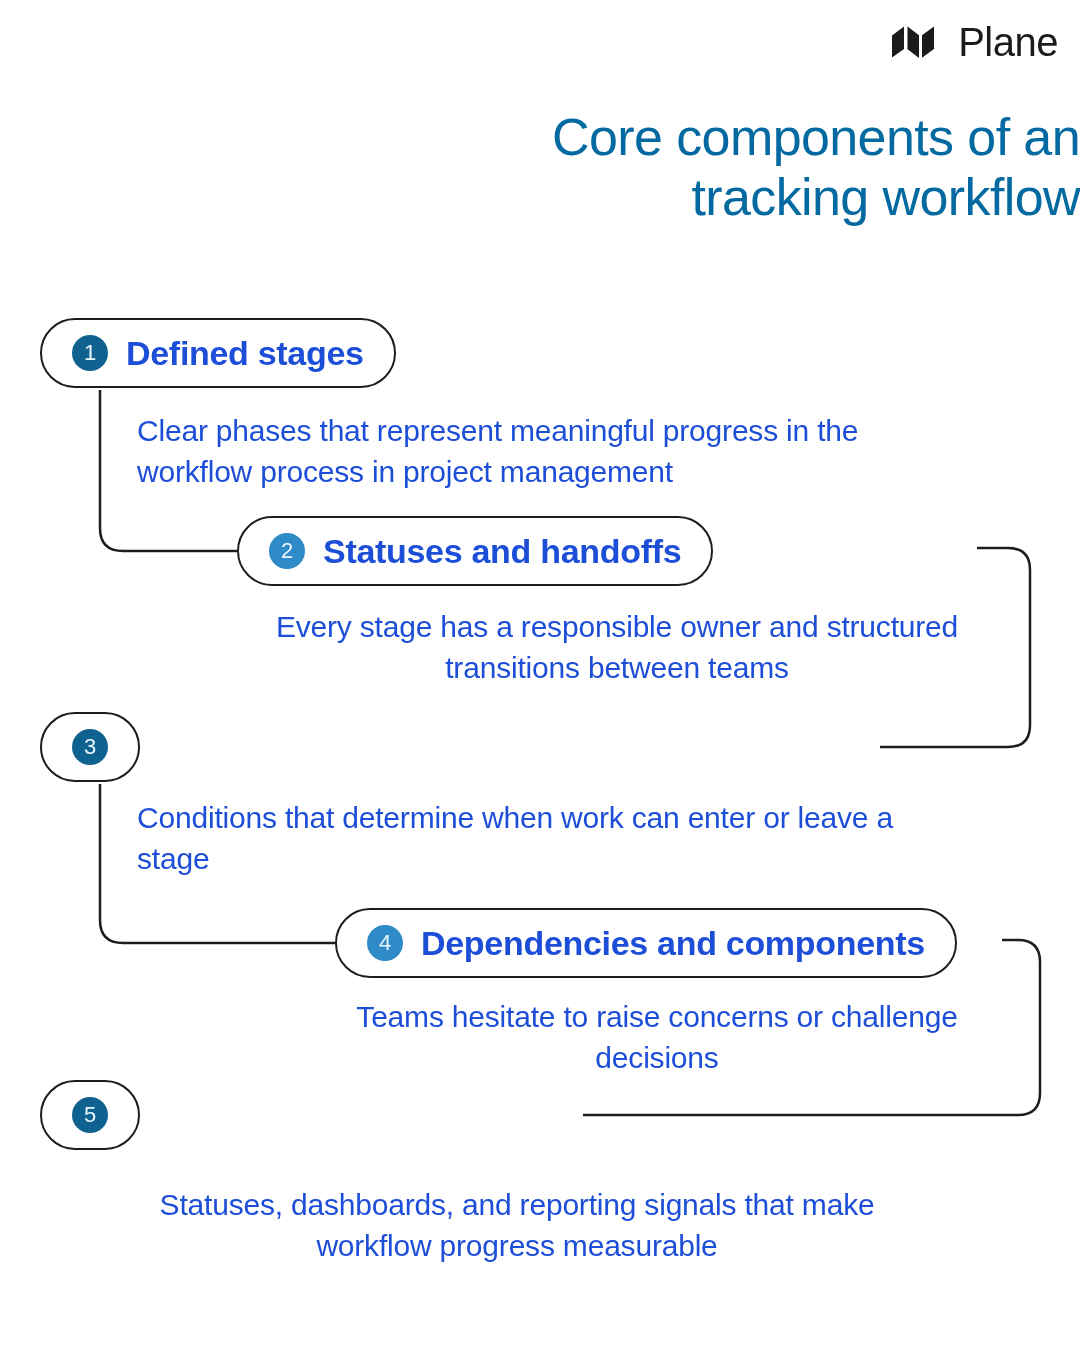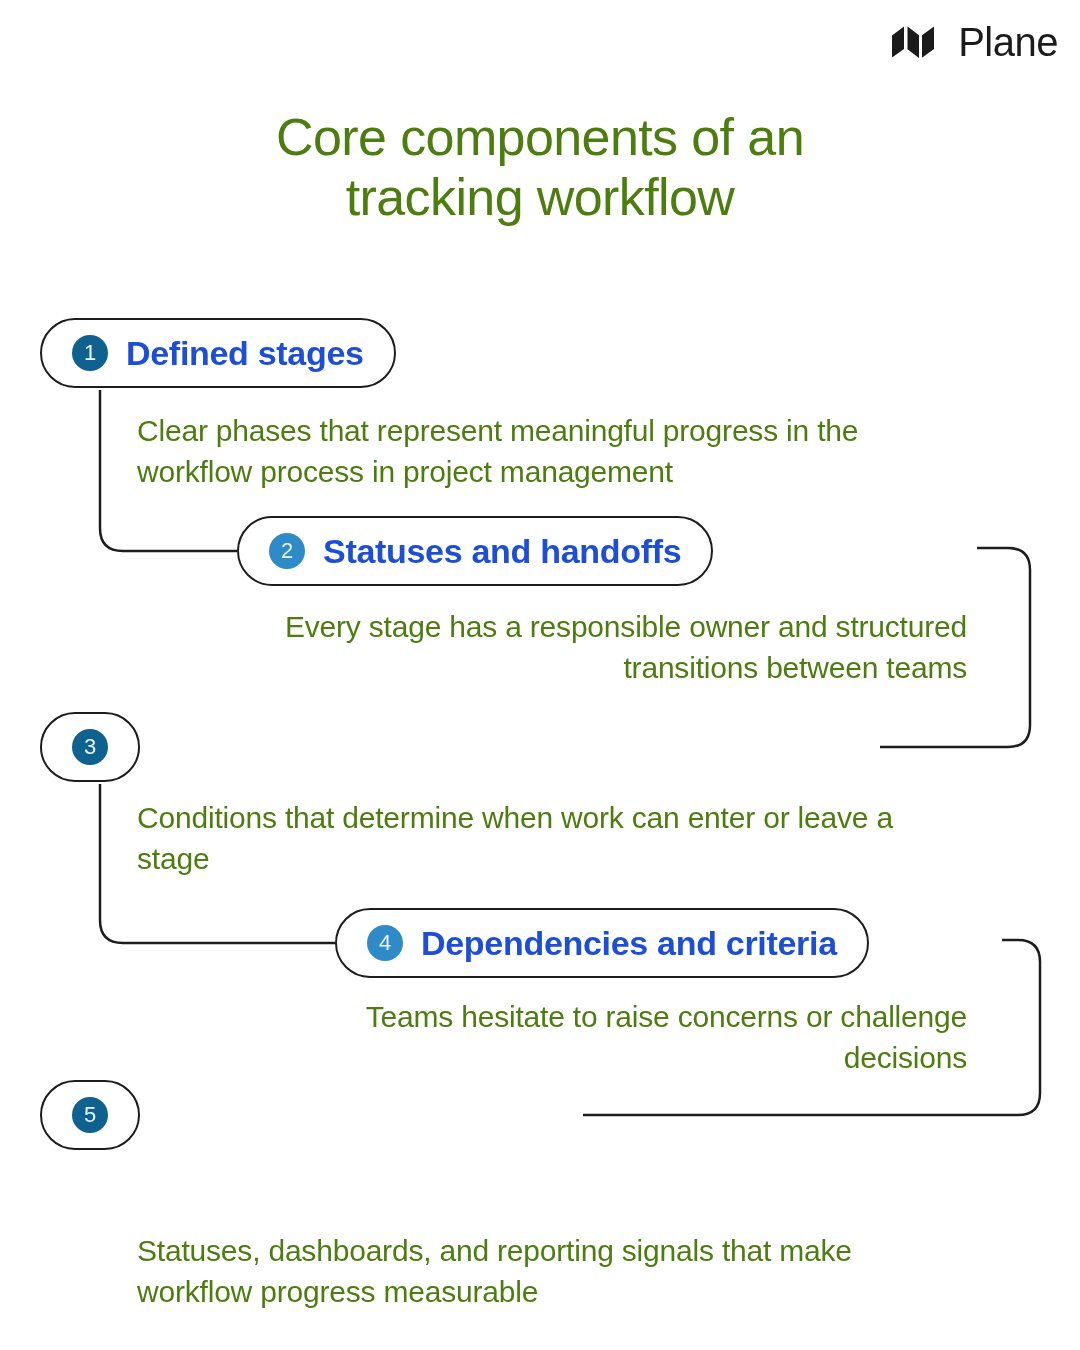--- a/index.html
+++ b/index.html
@@ -19,23 +19,23 @@
   }
   .brand-mark { width:52px; height:40px; display:block; }
   .brand-name {
     font-size:40px; font-weight:400; color:#1b1b1b;
     letter-spacing:-0.5px; line-height:1;
   }
 
   
   .title {
     position:absolute; top:108px; left:0; width:1080px;
-    text-align:center;
+    text-align:right;
     font-size:52px; font-weight:400; line-height:1.15;
-    color:#4d7c0f; letter-spacing:-0.6px;
+    color:#0369a1; letter-spacing:-0.6px;
   }
   .title .l2 { display:block; }
 
   
   .diagram { position:absolute; left:0; top:0; width:1080px; height:1350px; }
   .connectors { position:absolute; left:0; top:0; width:1080px; height:1350px; pointer-events:none; }
 
   .pill {
     position:absolute;
     height:70px;
@@ -58,38 +58,38 @@
   .badge.light { background:#2e8bc8; }
 
   .pill-label {
     font-size:34px; font-weight:700; letter-spacing:-0.3px;
     color:#1d4ed8; white-space:nowrap; line-height:1;
   }
 
   .desc {
     position:absolute;
     font-size:30px; font-weight:400; line-height:1.38;
-    color:#4d7c0f; letter-spacing:-0.2px;
+    color:#1d4ed8; letter-spacing:-0.2px;
     z-index:2;
   }
-  .desc.right { text-align:right; }
+  .desc.right { text-align:center; }
   .desc.left  { text-align:left; }
 
   
   #pill-1 { left:40px;  top:318px; }
   #pill-2 { left:237px; top:516px; }
   #pill-3 { left:40px;  top:712px; }
   #pill-4 { left:335px; top:908px; }
   #pill-5 { left:40px;  top:1080px; }
 
   #desc-1 { left:137px; top:410px; width:830px; }
   #desc-2 { right:113px; top:606px; width:700px; }
   #desc-3 { left:137px; top:797px; width:800px; }
   #desc-4 { right:113px; top:996px; width:620px; }
-  #desc-5 { left:137px; top:1230px; width:760px; }
+  #desc-5 { left:137px; top:1184px; width:760px;text-align:center; }
 </style>
 </head>
 <body>
 
 <div class="brand">
   <svg class="brand-mark" viewBox="0 0 52 40" aria-hidden="true">
     <path d="M2 13.5 L14 4.5 L14 27 L2 35.5 Z" fill="#1b1b1b"></path>
     <path d="M17.5 4.5 L29 13.2 L29 36 L17.5 27.2 Z" fill="#1b1b1b"></path>
     <path d="M32 13.2 L44 4.5 L44 27 L32 35.8 Z" fill="#1b1b1b"></path>
   </svg>
@@ -128,21 +128,21 @@
   </div>
   <div class="desc right" id="desc-2">Every stage has a responsible owner and structured transitions between teams</div>
 
   <div class="pill" id="pill-3">
     <span class="badge dark">3</span>
   </div>
   <div class="desc left" id="desc-3">Conditions that determine when work can enter or leave a stage</div>
 
   <div class="pill" id="pill-4">
     <span class="badge light">4</span>
-    <span class="pill-label">Dependencies and criteria</span>
+    <span class="pill-label">Dependencies and components</span>
   </div>
   <div class="desc right" id="desc-4">Teams hesitate to raise concerns or challenge decisions</div>
 
   <div class="pill" id="pill-5">
     <span class="badge dark">5</span>
   </div>
   <div class="desc left" id="desc-5">Statuses, dashboards, and reporting signals that make workflow progress measurable</div>
 
 </div>
 

